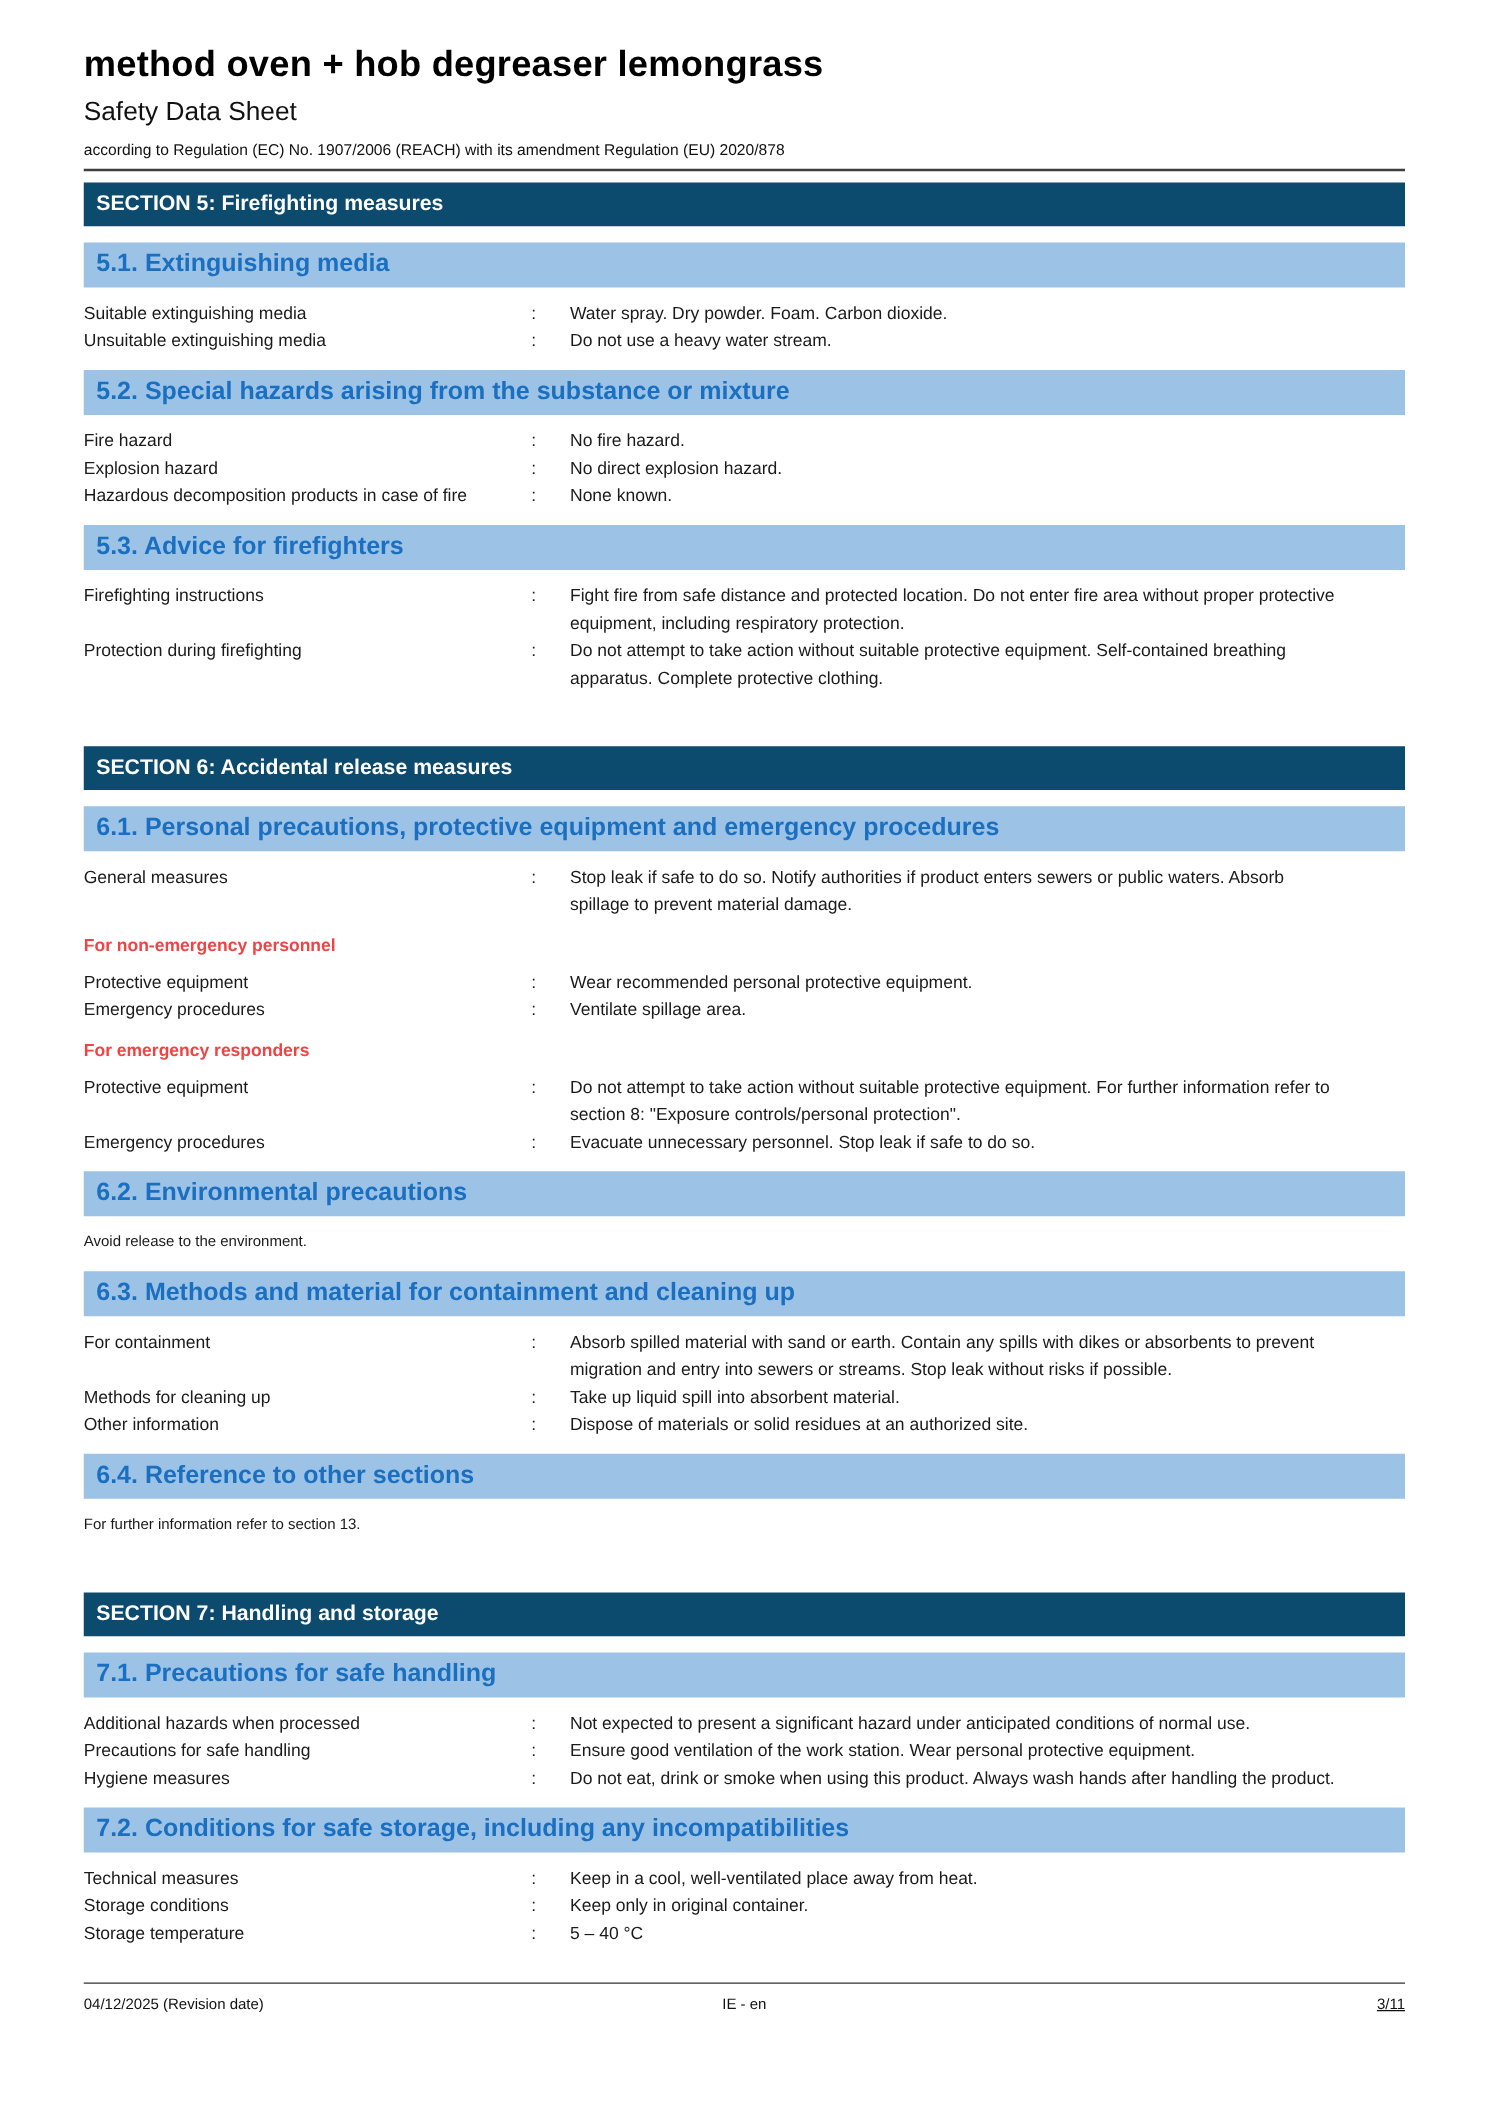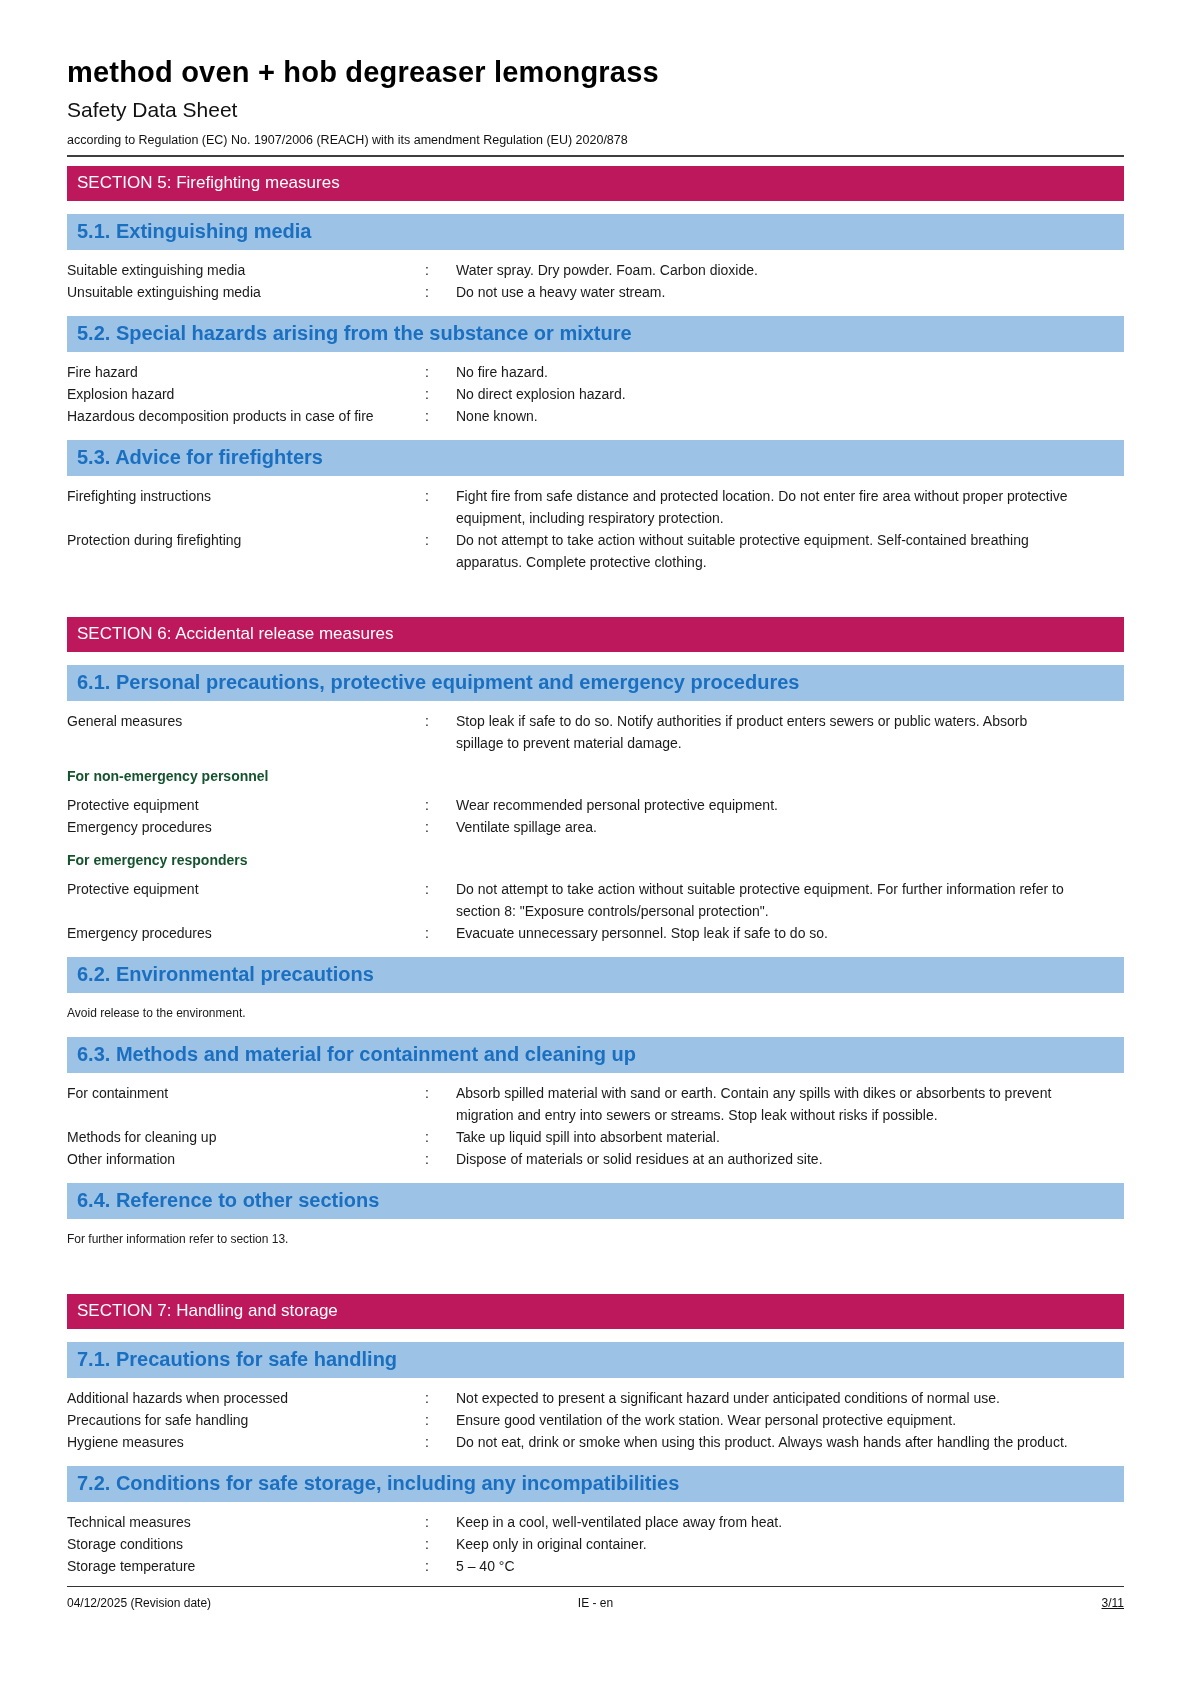--- a/index.html
+++ b/index.html
@@ -4,54 +4,54 @@
 <style>
   * { margin: 0; padding: 0; box-sizing: border-box; }
   html, body { background: #ffffff; }
   body {
     width: 1191px; height: 1684px;
     font-family: "Liberation Sans", sans-serif;
     color: #1a1a1a;
     position: relative;
     overflow: hidden;
   }
-  .content { margin: 0 67px; padding-top: 56px; }
+  .content { margin: 0 67px; padding-top: 36px; }
 
   
   .product-name {
     font-size: 29px; font-weight: bold; color: #000;
     letter-spacing: 0.2px; margin-bottom: 9px;
   }
   .doc-type { font-size: 21px; color: #111; margin-bottom: 11px; }
   .regulation { font-size: 12.5px; color: #111; margin-bottom: 8px; }
   .header-rule { border-top: 2px solid #3f3f3f; }
 
   
   .section-bar {
-    background: #be185d; color: #ffffff;
-    font-size: 17px; font-weight: normal;
+    background: #0c4a6e; color: #ffffff;
+    font-size: 17px; font-weight: bold;
     padding: 7px 10px 8px; margin-top: 9px;
   }
   .section { margin-top: 0; }
   .section + .section { margin-top: 44px; }
   .subsection-bar {
     background: #9cc3e6; color: #1b6fc0;
     font-size: 20px; font-weight: bold;
     padding: 6px 10px 7px; margin-top: 13px;
   }
   .subsection-body { margin-top: 9px; }
 
   
   .row { display: flex; align-items: flex-start; font-size: 14px; line-height: 22px; }
   .row-label { width: 358px; flex: 0 0 358px; }
   .row-colon { width: 16px; flex: 0 0 16px; text-align: left; }
   .row-value { max-width: 622px; margin-left: 15px; }
 
   .group-heading {
-    color: #14532d; font-weight: bold; font-size: 14px;
+    color: #ef4444; font-weight: bold; font-size: 14px;
     margin: 14px 0 10px;
   }
   .paragraph { font-size: 12px; line-height: 22px; margin-top: 5px; }
 
   
   .footer {
     position: absolute; left: 67px; right: 67px; top: 1586px;
     border-top: 1.5px solid #333;
     padding-top: 9px;
     display: flex; align-items: baseline;

